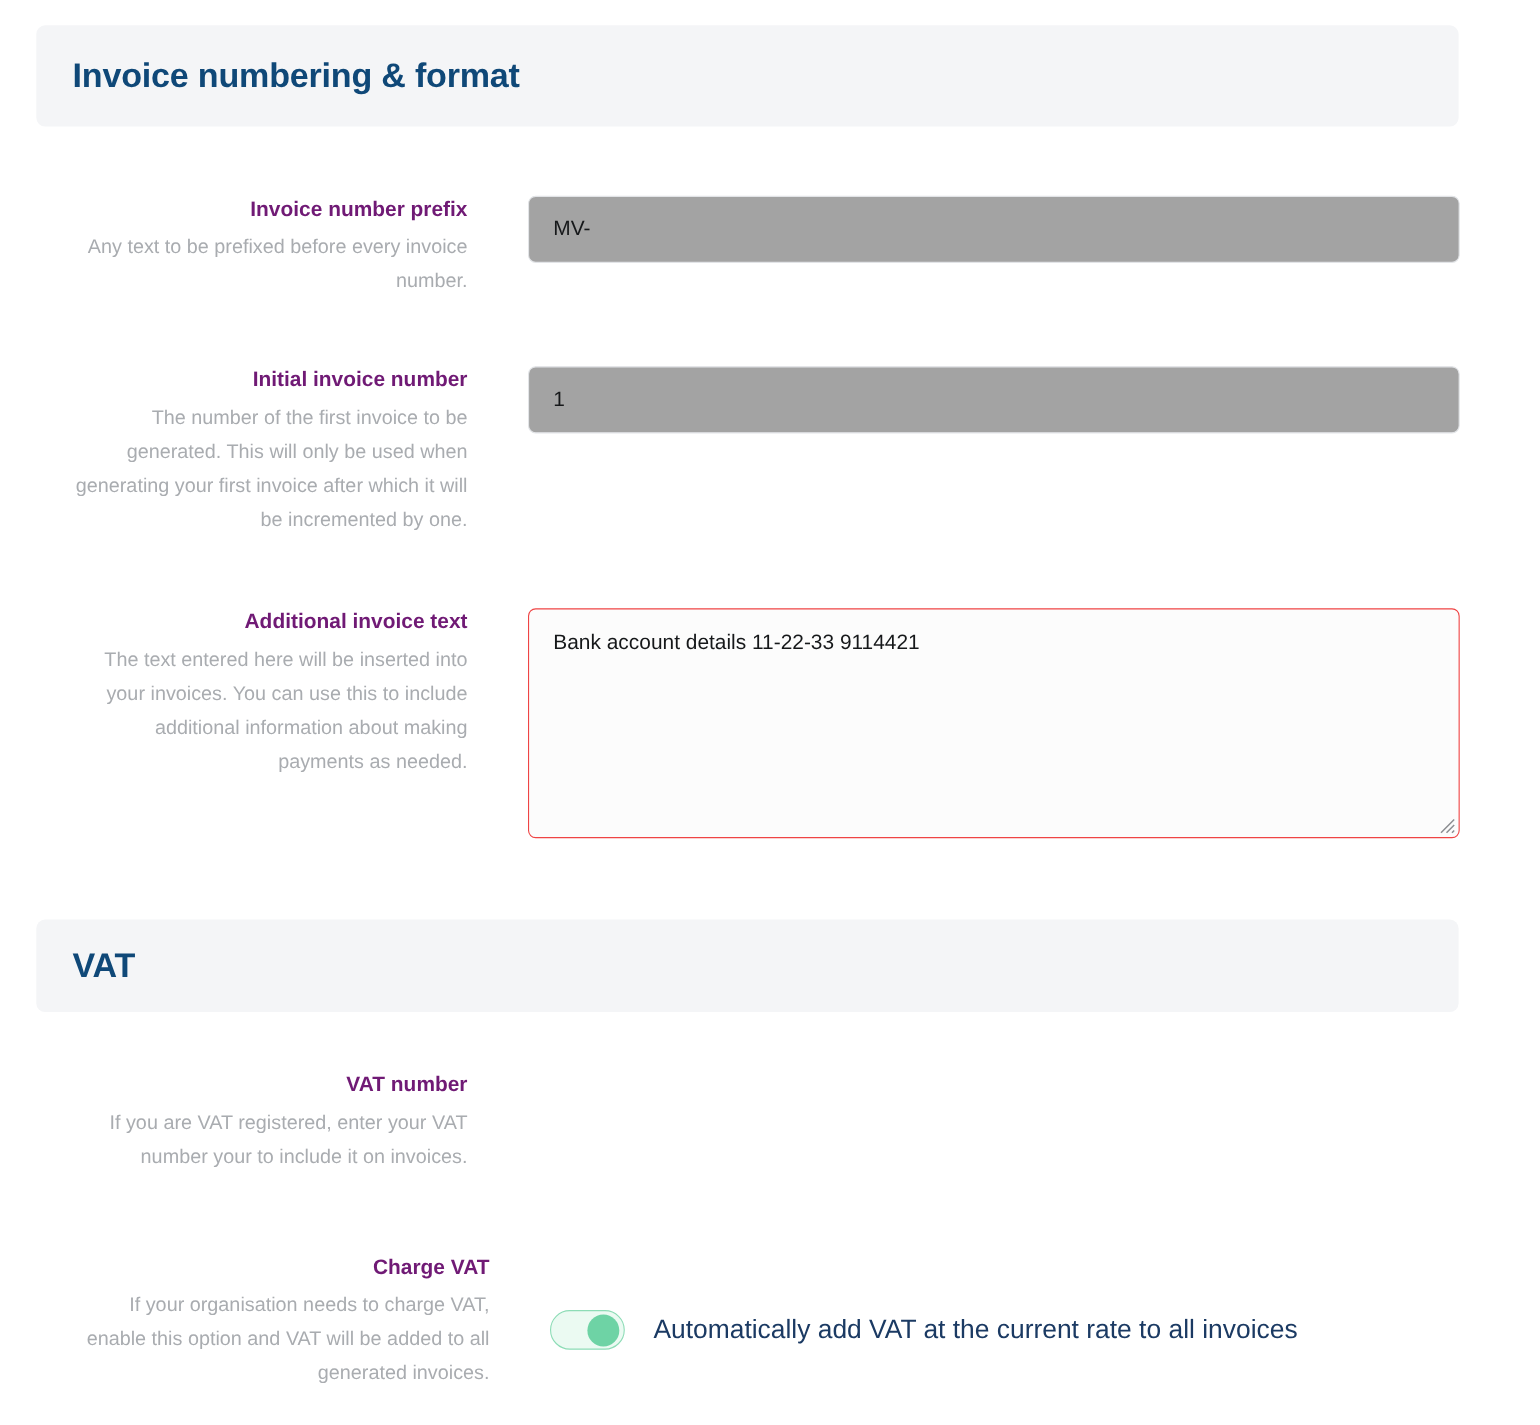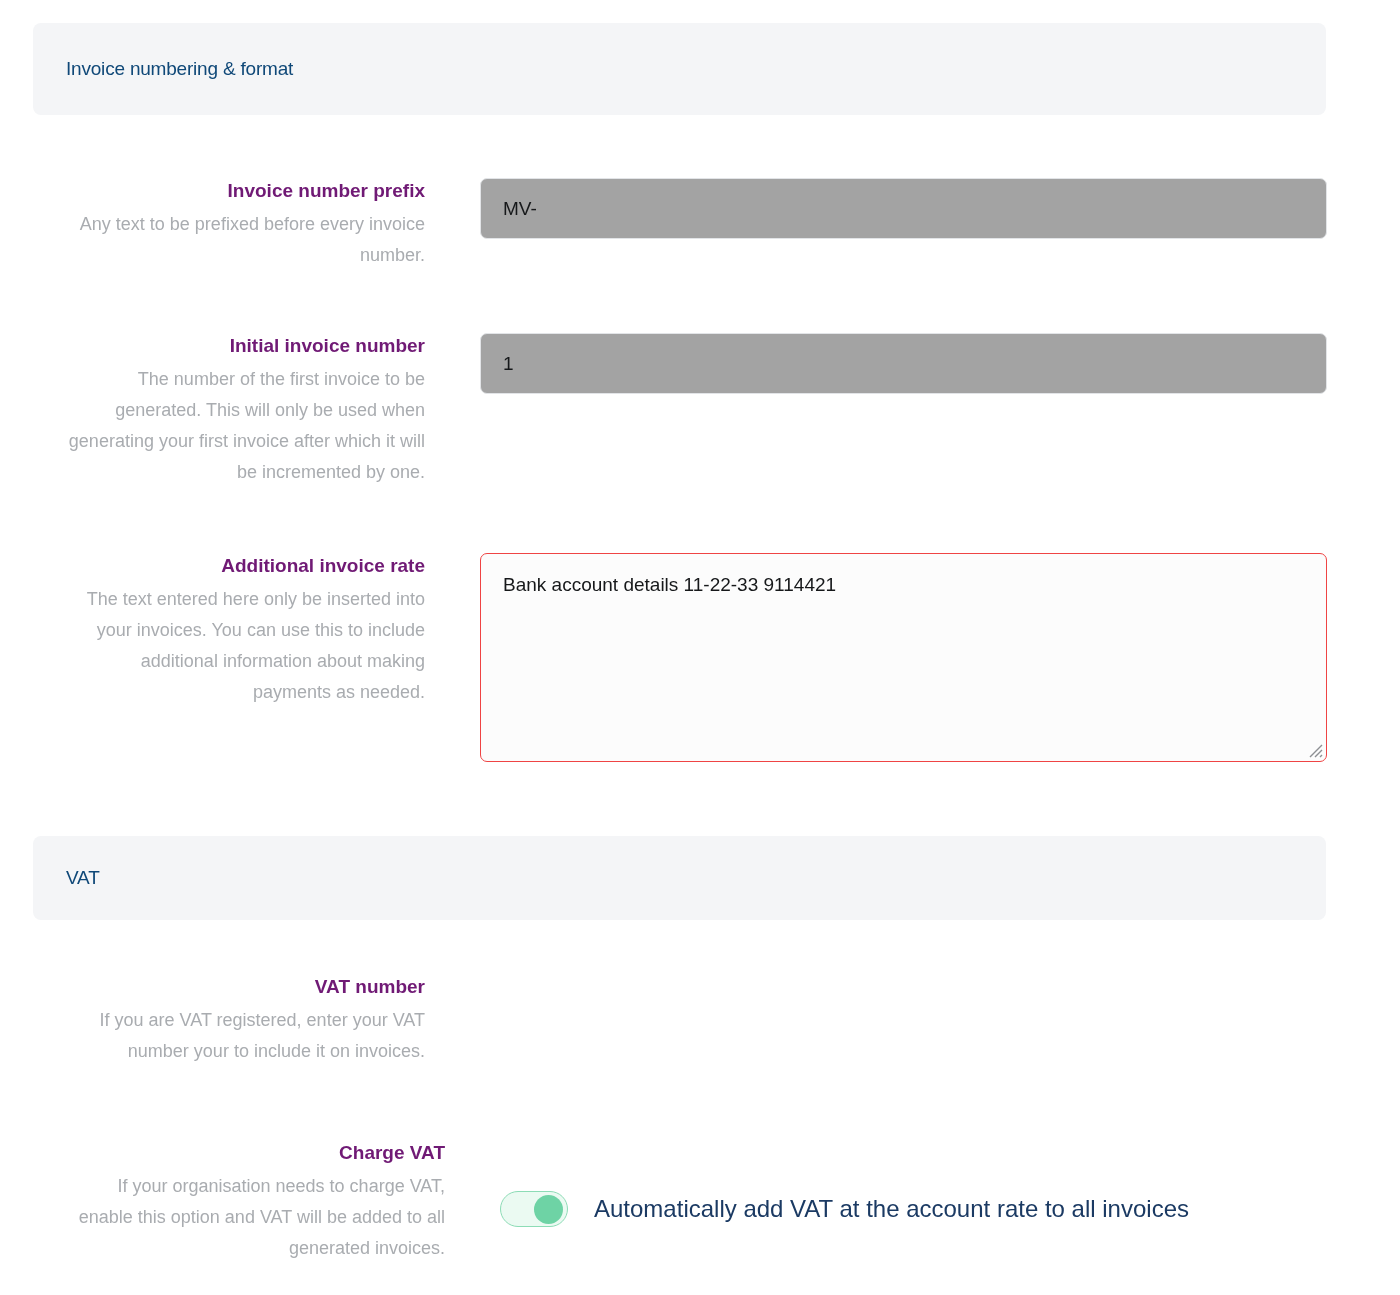--- a/index.html
+++ b/index.html
@@ -30,22 +30,22 @@
     position: absolute;
     left: 33px;
     width: 1293px;
     background: #f4f5f7;
     border-radius: 8px;
     display: flex;
     align-items: center;
   }
 
   .section-panel .section-title {
-    font-size: 19px;
-    font-weight: normal;
+    font-size: 31px;
+    font-weight: bold;
     color: #0f4878;
     letter-spacing: -0.2px;
     padding-left: 33px;
   }
 
   #panel-invoice { top: 23px; height: 92px; }
   #panel-vat     { top: 836px; height: 84px; }
 
   
   .form-row {
@@ -200,22 +200,22 @@
       <span class="field-label">Initial invoice number</span>
       <span class="field-help">The number of the first invoice to be generated. This will only be used when generating your first invoice after which it will be incremented by one.</span>
     </div>
     <div class="control-col">
       <input class="text-input" type="text" value="1" style="">
     </div>
   </div>
 
   <div class="form-row" id="row-addtext">
     <div class="label-col">
-      <span class="field-label">Additional invoice rate</span>
-      <span class="field-help">The text entered here only be inserted into your invoices. You can use this to include additional information about making payments as needed.</span>
+      <span class="field-label">Additional invoice text</span>
+      <span class="field-help">The text entered here will be inserted into your invoices. You can use this to include additional information about making payments as needed.</span>
     </div>
     <div class="control-col">
       <div class="textarea-wrap">
         <textarea class="text-area" style="">Bank account details 11-22-33 9114421</textarea>
         <span class="resize-grip">
           <svg width="17" height="17" viewBox="0 0 17 17" xmlns="http://www.w3.org/2000/svg">
             <path d="M16 4 L4 16 M16 9 L9 16 M16 14 L14 16" stroke="#8d8f93" stroke-width="1.4" fill="none"></path>
           </svg>
         </span>
       </div>
@@ -239,18 +239,18 @@
   <div class="form-row" id="row-chargevat">
     <div class="label-col">
       <span class="field-label">Charge VAT</span>
       <span class="field-help">If your organisation needs to charge VAT, enable this option and VAT will be added to all generated invoices.</span>
     </div>
     <div class="control-col">
       <div class="toggle-row">
         <div class="toggle">
           <span class="knob"></span>
         </div>
-        <span class="toggle-label">Automatically add VAT at the account rate to all invoices</span>
+        <span class="toggle-label">Automatically add VAT at the current rate to all invoices</span>
       </div>
     </div>
   </div>
 
 </div>
 
 </body></html>

